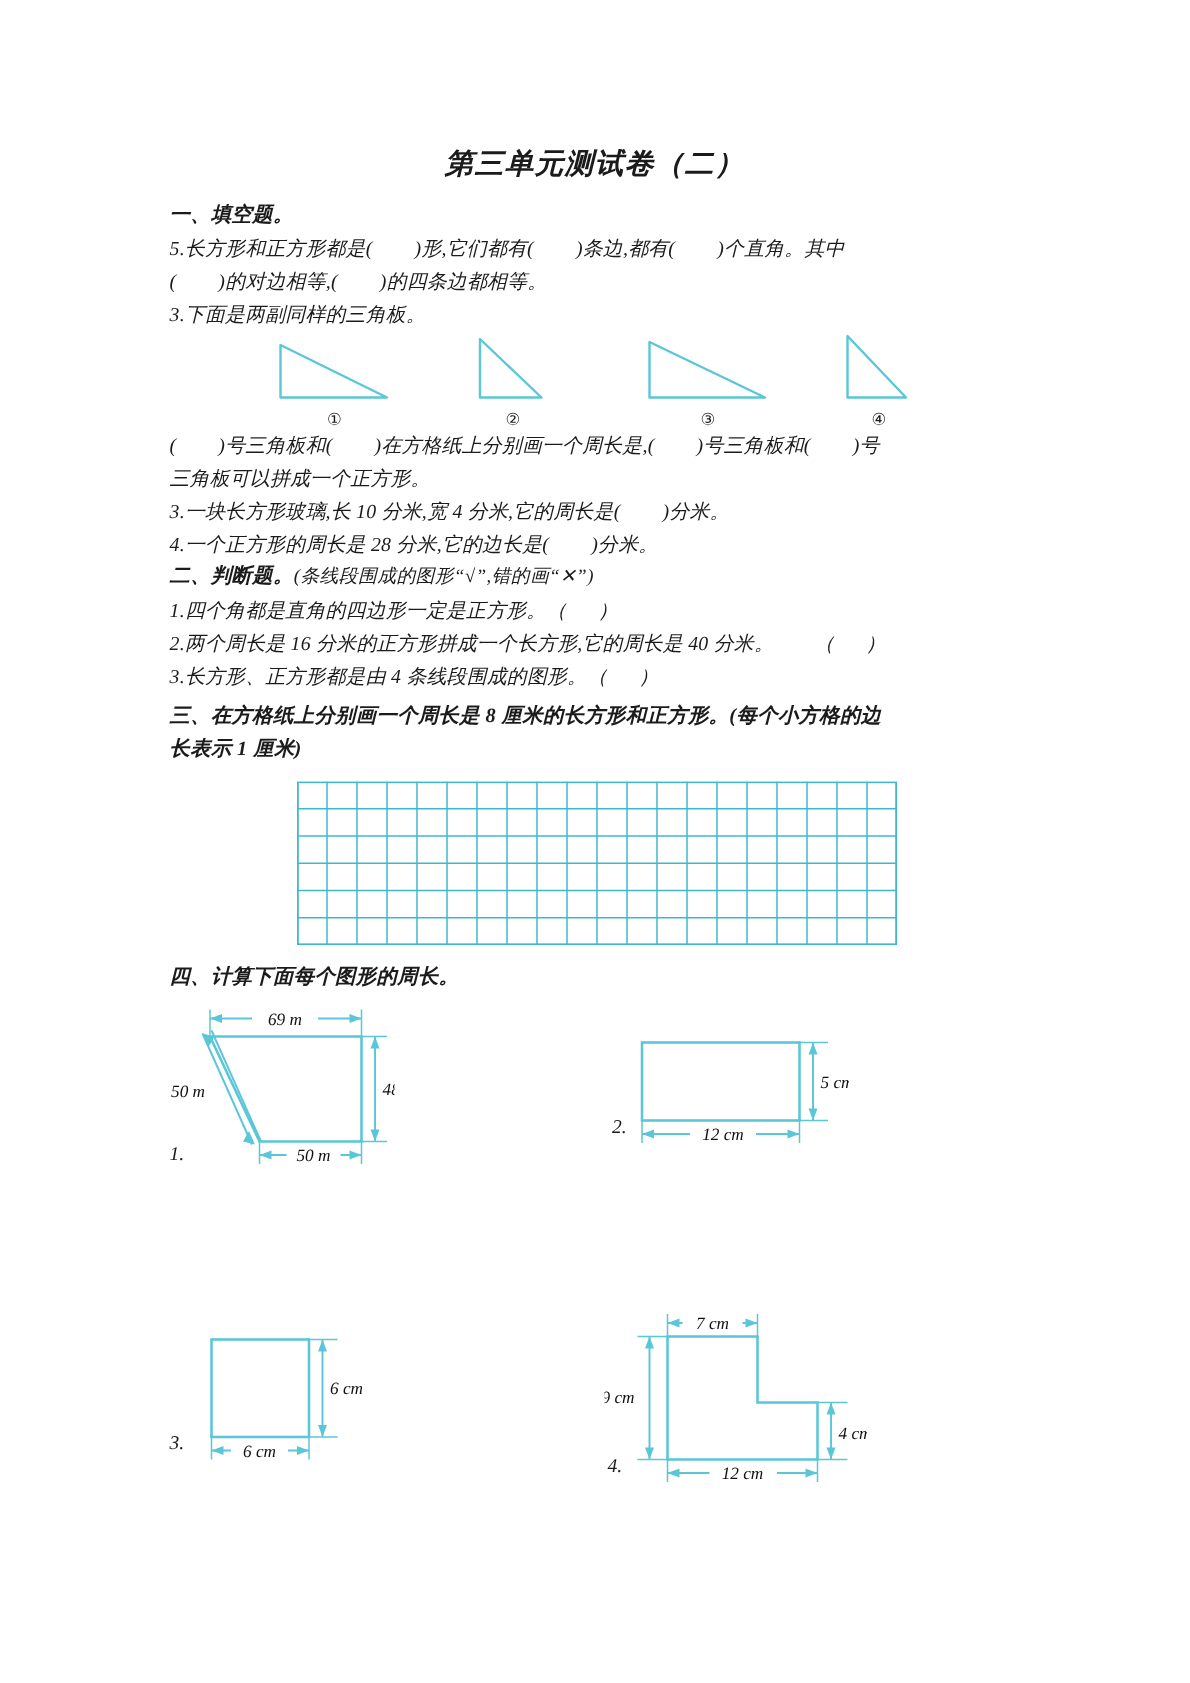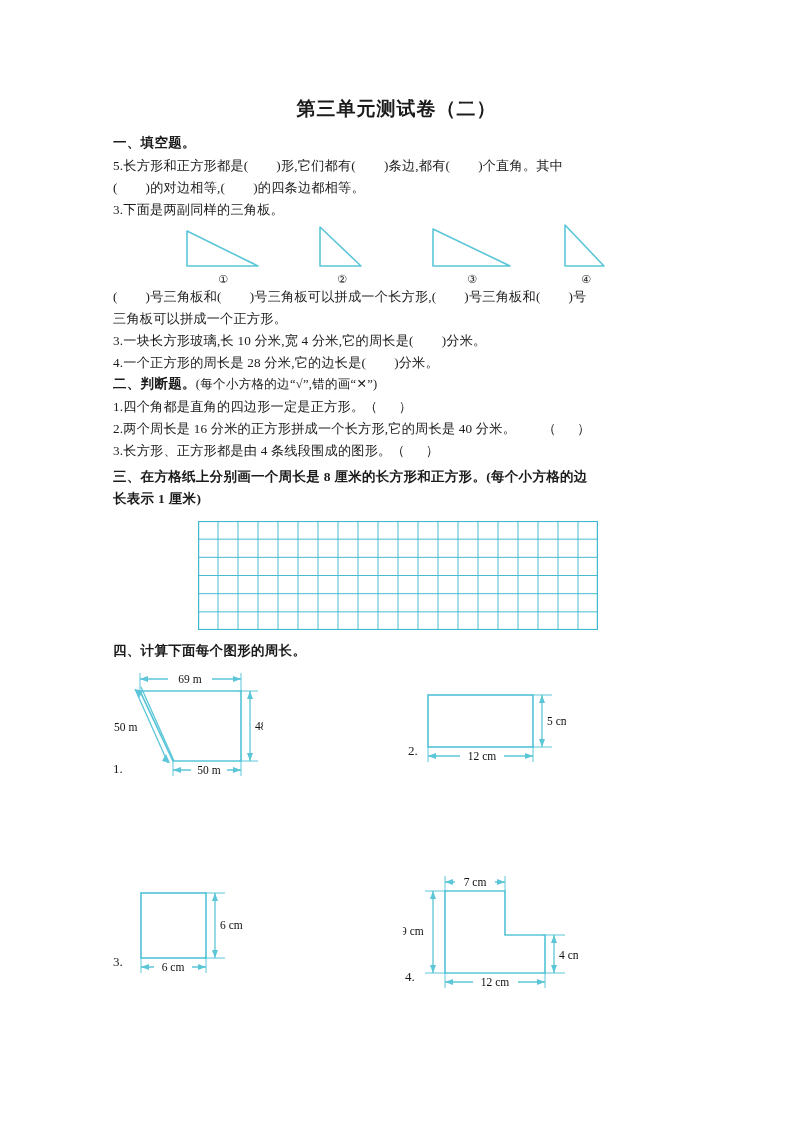--- a/index.html
+++ b/index.html
@@ -6,21 +6,21 @@
   html, body { margin:0; padding:0; }
   body {
     width: 793px;
     height: 1122px;
     background: #ffffff;
     font-family: "Liberation Serif", "DejaVu Serif", serif;
     color: #1b1b1b;
     position: relative;
     overflow: hidden;
   }
-  .page { position:absolute; left:0; top:0; width:793px; height:864px; }
+  .page { position:absolute; left:0; top:0; width:793px; height:864px;font-style:italic; }
 
   .title {
     position:absolute; left:0; top:96px; width:793px;
     text-align:center;
     font-size:19px;
     font-weight:600;
     letter-spacing:1px;
   }
 
   .content { position:absolute; left:113px; top:133px; width:578px; }
@@ -122,26 +122,26 @@
 
       <div class="tri-cell" style="left:450px;">
         <svg width="46" height="46" viewBox="0 0 46 46">
           <polygon points="2,2 2,43 41,43" fill="none" stroke="#5bc6d8" stroke-width="1.6" stroke-linejoin="round"></polygon>
         </svg>
         <div class="num">④</div>
       </div>
 
     </div>
 
-    <div class="line blk">(        )号三角板和(        )号三角板可以拼成一个长方形,(        )号三角板和(        )号</div>
+    <div class="line blk">(        )号三角板和(        )在方格纸上分别画一个周长是,(        )号三角板和(        )号</div>
     <div class="line blk">三角板可以拼成一个正方形。</div>
     <div class="line blk">3.一块长方形玻璃,长 10 分米,宽 4 分米,它的周长是(        )分米。</div>
     <div class="line blk">4.一个正方形的周长是 28 分米,它的边长是(        )分米。</div>
 
-    <div class="sec-head"><span>二、判断题。</span><span class="light">(每个小方格的边“√”,错的画“✕”)</span></div>
+    <div class="sec-head"><span>二、判断题。</span><span class="light">(条线段围成的图形“√”,错的画“✕”)</span></div>
 
     <div class="line blk">1.四个角都是直角的四边形一定是正方形。（      ）</div>
     <div class="line blk">2.两个周长是 16 分米的正方形拼成一个长方形,它的周长是 40 分米。　　（      ）</div>
     <div class="line blk">3.长方形、正方形都是由 4 条线段围成的图形。（      ）</div>
 
     <div class="sec-head" style="margin-top:6px;">三、在方格纸上分别画一个周长是 8 厘米的长方形和正方形。(每个小方格的边</div>
     <div class="sec-head">长表示 1 厘米)</div>
 
     <div class="gridwrap">
       <svg class="grid" viewBox="0 0 400 120" preserveAspectRatio="none">

